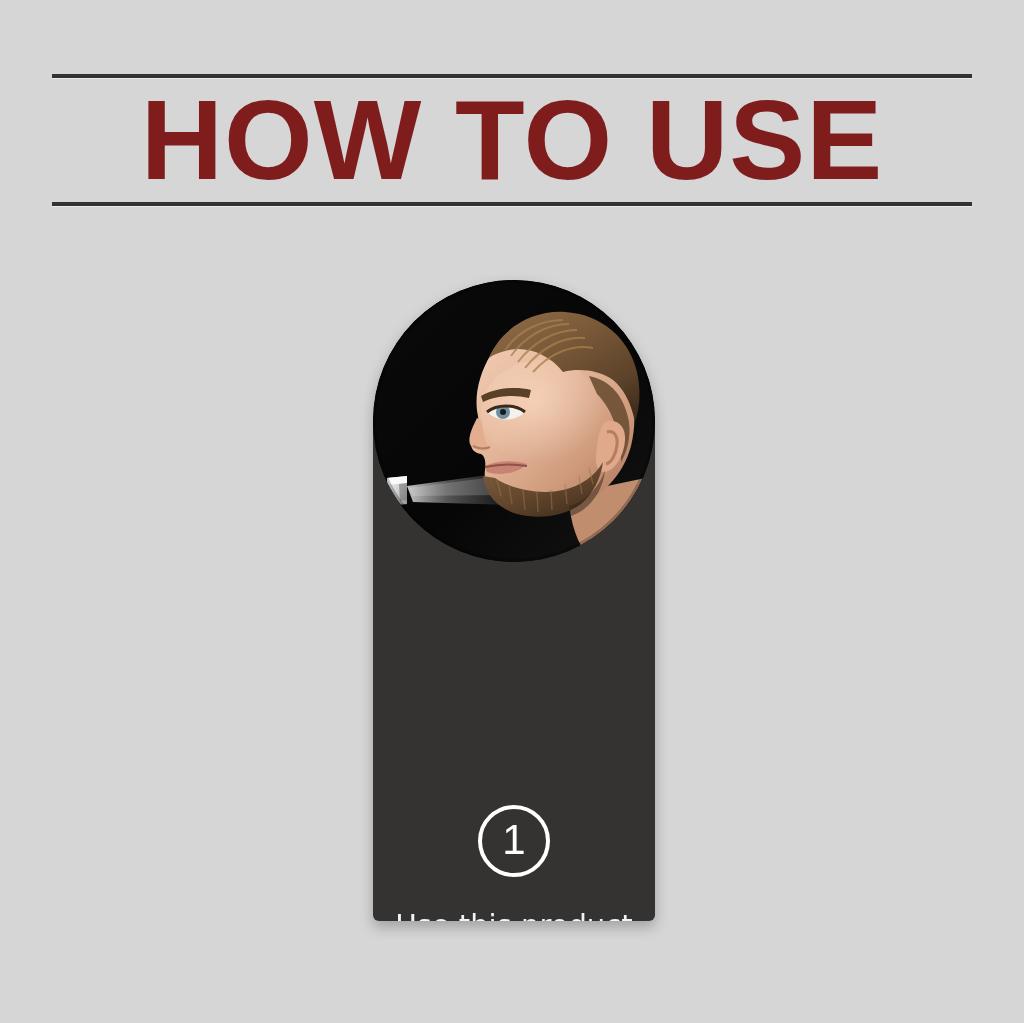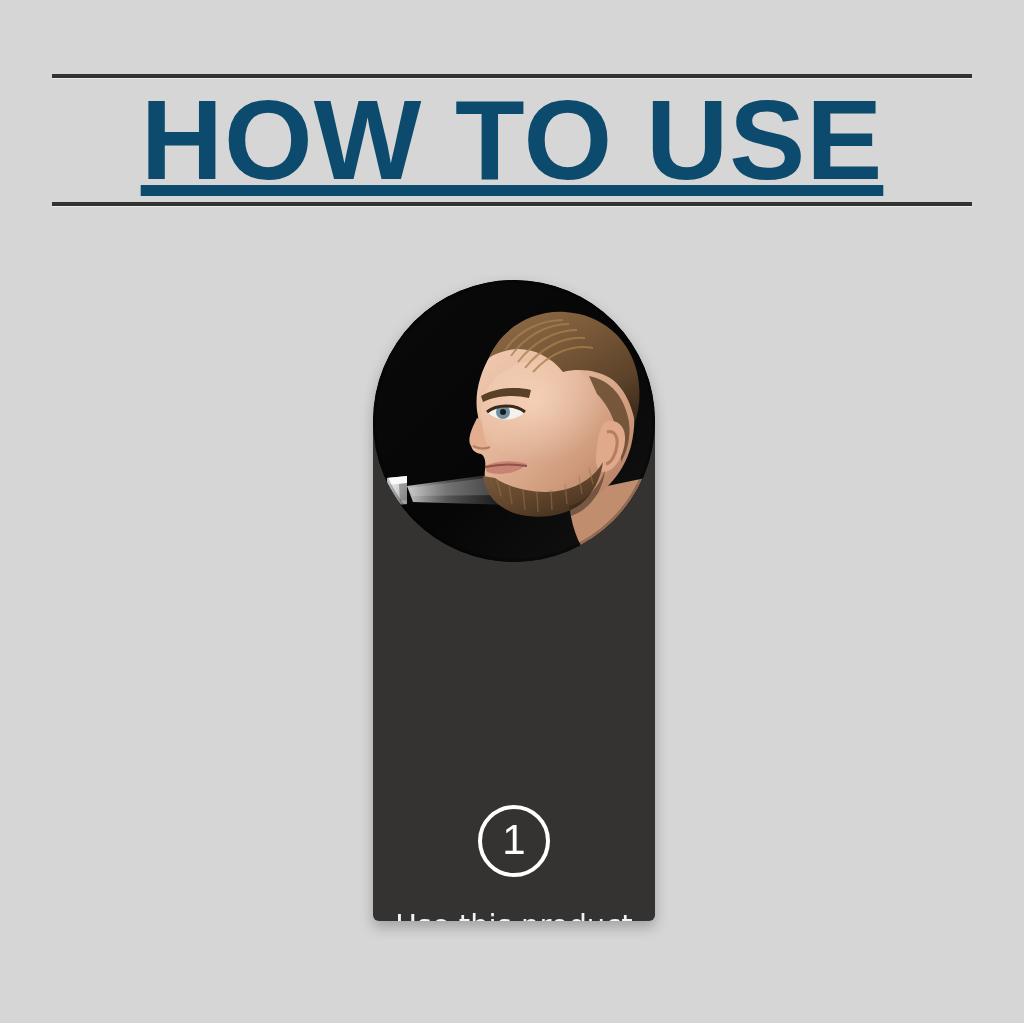--- a/index.html
+++ b/index.html
@@ -36,25 +36,24 @@
     background: #333333;
     box-shadow: 0 1px 0 rgba(255,255,255,0.55);
   }
   .header-title {
     text-align: center;
     font-family: "Liberation Sans", sans-serif;
     font-weight: bold;
     font-size: 114px;
     line-height: 112px;
     letter-spacing: 1px;
-    color: #0c4a6e;
+    color: #7f1d1d;
     padding: 6px 0 6px 0;
     white-space: nowrap;
     user-select: none;
-    text-decoration: underline;
   }
 
   
   .card-wrap {
     position: absolute;
     left: 373px;
     top: 280px;
     width: 282px;
     height: 641px;
   }

